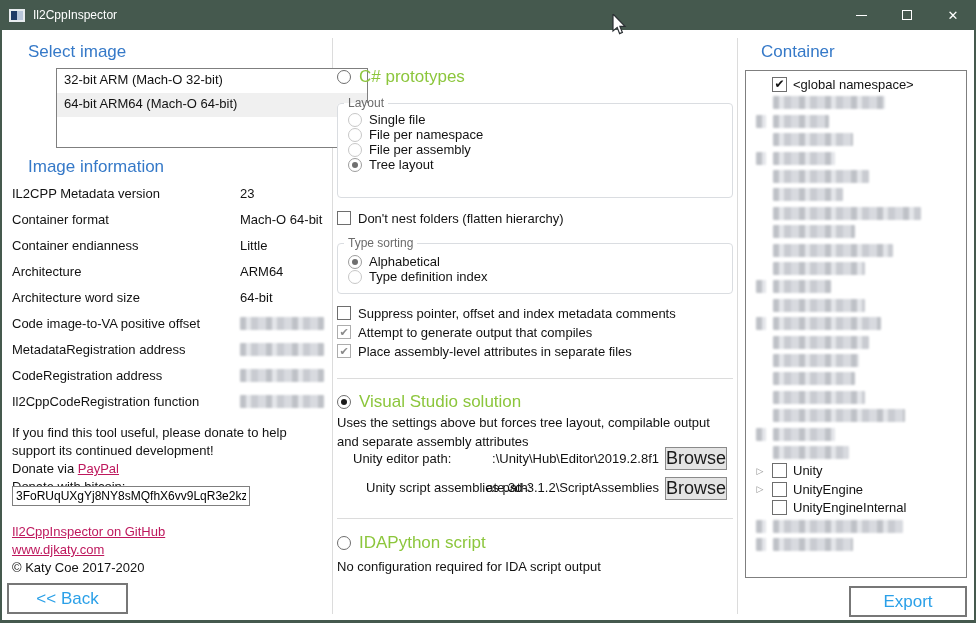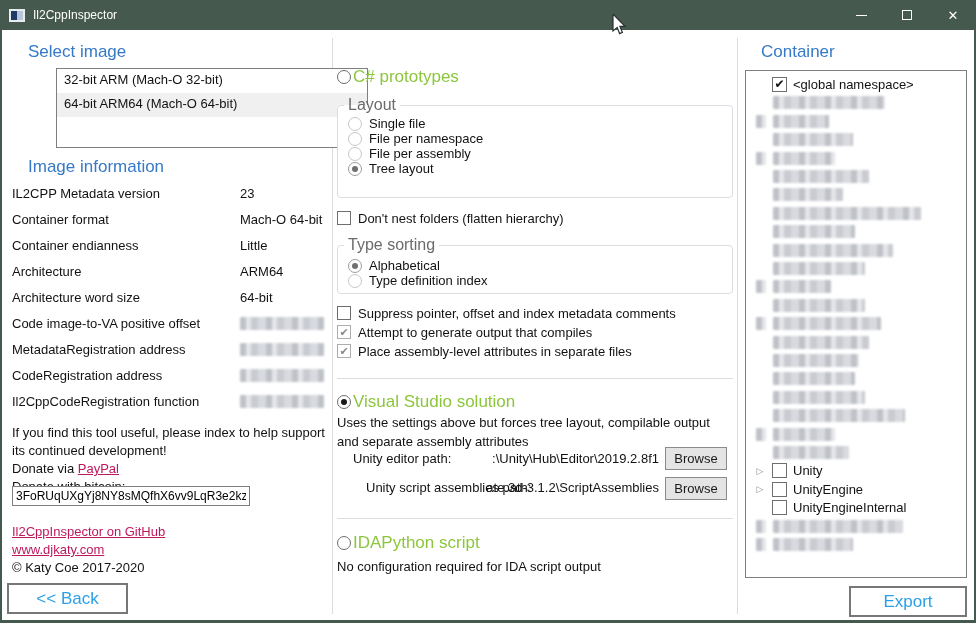--- a/index.html
+++ b/index.html
@@ -40,31 +40,31 @@
              display:flex; align-items:center; justify-content:center; cursor:pointer; }
 
   
   .radio { flex:none; width:14px; height:14px; border-radius:50%; border:1px solid #6e6e6e; background:#fff; }
   .radio.sel::after { content:""; display:block; width:6px; height:6px; border-radius:50%; background:#1a1a1a; margin:3px; }
   .radio.dis { border-color:#c7c7c7; }
   .radio.dis.sel { border-color:#9d9d9d; }
   .radio.dis.sel::after { background:#6f6f6f; }
   .checkbox { flex:none; width:14px; height:14px; border:1px solid #6e6e6e; background:#fff; font-size:11px; line-height:12px; text-align:center; color:#1a1a1a; }
   .checkbox.dis { border-color:#adadad; color:#8b8b8b; }
-  .green-row { position:absolute; display:flex; align-items:center; gap:2px; }
+  .green-row { position:absolute; display:flex; align-items:center; gap:8px; }
   .green-label { font-size:17px; color:#8cc63c; }
   fieldset.groupbox { position:absolute; border:1px solid #dadde1; border-radius:4px; background:#fff; }
-  fieldset.groupbox legend { font-size:16px; color:#6b6b6b; margin-left:6px; padding:0 4px; }
+  fieldset.groupbox legend { font-size:12px; color:#6b6b6b; margin-left:6px; padding:0 4px; }
   .opt-row { display:flex; align-items:center; gap:7px; height:15px; margin-left:10px; cursor:default; }
   .cb-row { display:flex; align-items:flex-start; gap:7px; height:19px; cursor:default; }
   .desc { position:absolute; line-height:19px; }
   .path-label { position:absolute; }
   .path-value { position:absolute; text-align:right; }
   .browse-btn { position:absolute; width:62px; height:23px; background:#e4e4e4; border:1px solid #8a8a8a; color:#1a1a1a;
-                font-size:13px; display:flex; align-items:center; justify-content:center; cursor:pointer; }
+                font-size:18px; display:flex; align-items:center; justify-content:center; cursor:pointer; }
 
   
   .ns-listbox { position:absolute; left:743px; top:40px; width:222px; height:508px; border:1px solid #7f7f7f; background:#fff; overflow:hidden; }
   .ns-row { position:absolute; left:8px; right:4px; height:17px; display:flex; align-items:center; gap:6px; }
   .ns-expander { flex:none; width:12px; font-size:9px; color:#8f8f8f; text-align:center; }
   .ns-checkbox { flex:none; width:15px; height:15px; border:1px solid #6e6e6e; background:#fff; font-size:12px; line-height:13px; text-align:center; color:#111; }
   .ns-blur { position:absolute; top:2px; }
 
   
   .cursor { position:absolute; left:612px; top:14px; z-index:50; }
@@ -114,21 +114,21 @@
         <div class="info-row"><span>Container endianness</span><span class="info-value">Little</span></div>
         <div class="info-row"><span>Architecture</span><span class="info-value">ARM64</span></div>
         <div class="info-row"><span>Architecture word size</span><span class="info-value">64-bit</span></div>
         <div class="info-row"><span>Code image-to-VA positive offset</span><span class="blur-block"></span></div>
         <div class="info-row"><span>MetadataRegistration address</span><span class="blur-block"></span></div>
         <div class="info-row"><span>CodeRegistration address</span><span class="blur-block"></span></div>
         <div class="info-row"><span>Il2CppCodeRegistration function</span><span class="blur-block"></span></div>
       </div>
 
     <div class="para" style="top:394px;">
-      <span>If you find this tool useful, please index to help support its continued development!</span><br>
+      <span>If you find this tool useful, please donate to help support its continued development!</span><br>
       <span>Donate via </span><a class="link">PayPal</a><br>
       <span>Donate with bitcoin:</span>
     </div>
 
     <input class="textbox" style="left: 10px; top: 456px; width: 238px; height: 20px;" readonly="" value="3FoRUqUXgYj8NY8sMQfhX6vv9LqR3e2kzz">
 
     <div style="position:absolute; left:10px; top:494px;"><a class="link">Il2CppInspector on GitHub</a></div>
     <div style="position:absolute; left:10px; top:512px;"><a class="link">www.djkaty.com</a></div>
     <div style="position:absolute; left:10px; top:530px;">© Katy Coe 2017-2020</div>
 

